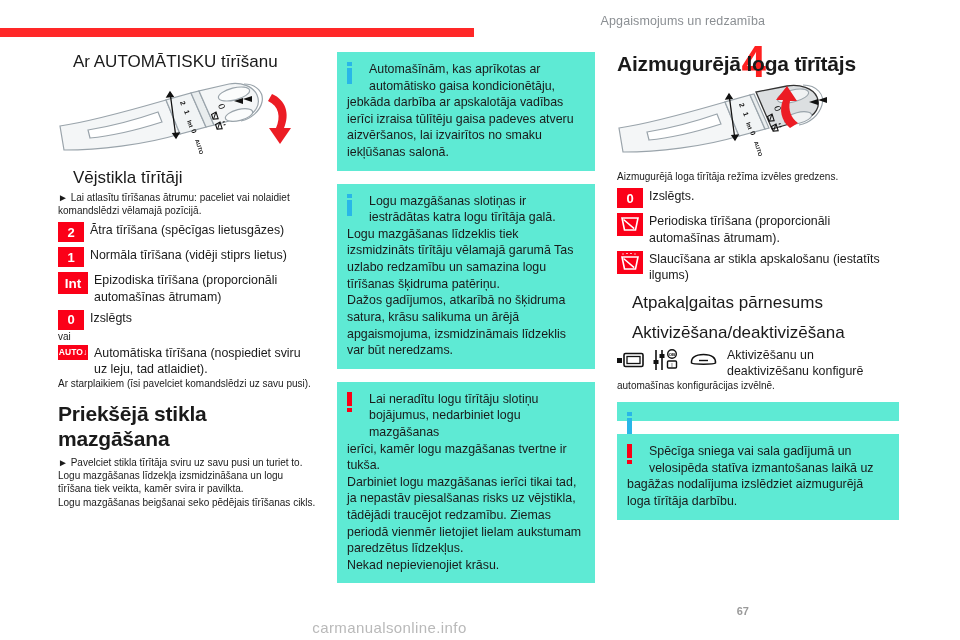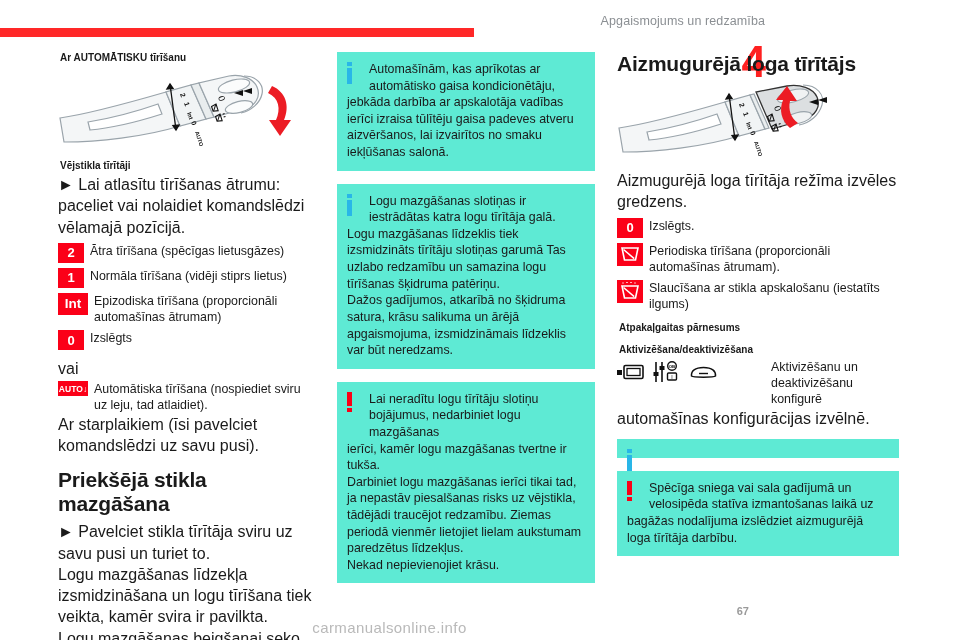--- a/index.html
+++ b/index.html
@@ -51,28 +51,28 @@
   .col-3 { left: 617px; width: 282px; }
 
   h2.sec {
     font-size: 21px;
     font-weight: bold;
     margin: 0 0 5px 0;
     line-height: 1.15;
     letter-spacing: -.2px;
   }
   h3.sub {
-    font-size: 10px;
-    font-weight: bold;
-    margin: 10px 0 2px 2px;
+    font-size: 17px;
+    font-weight: normal;
+    margin: 10px 0 2px 15px;
     line-height: 1.2;
   }
   h3.sub.first { margin-top: 0; }
   p.body {
-    font-size: 16px;
+    font-size: 10px;
     line-height: 1.33;
     margin: 0 0 0 0;
   }
   p.body + p.body { margin-top: 0; }
 
   
   .legend-row {
     display: flex;
     align-items: flex-start;
     margin-top: 5px;
@@ -138,21 +138,20 @@
 
   
   .illus { margin: 6px 0 10px 0; }
   .illus svg { display: block; }
 
   
   .config-row {
     display: flex;
     align-items: flex-start;
     margin-top: 3px;
-    gap: 44px;
   }
   .config-icons {
     display: flex;
     align-items: center;
     gap: 9px;
     flex: 0 0 auto;
     padding-top: 2px;
   }
   .config-row .txt {
     font-size: 12.4px;
@@ -250,21 +249,21 @@
     </div>
     <div class="legend-row">
       <span class="redbox wide">Int</span>
       <span class="txt">Epizodiska tīrīšana (proporcionāli automašīnas ātrumam)</span>
     </div>
     <div class="legend-row">
       <span class="redbox">0</span>
       <span class="txt">Izslēgts</span>
     </div>
 
-    <p class="body" style="margin-top:8px">vai</p>
+    <p class="body" style="">vai</p>
 
     <div class="legend-row" style="margin-top:2px">
       <span class="redbox auto"><span>AUTO</span>↓</span>
       <span class="txt">Automātiska tīrīšana (nospiediet sviru uz leju, tad atlaidiet).</span>
     </div>
     <p class="body">Ar starplaikiem (īsi pavelciet komandslēdzi uz savu pusi).</p>
 
     <h2 class="sec" style="margin-top:12px">Priekšējā stikla mazgāšana</h2>
     <p class="body">► Pavelciet stikla tīrītāja sviru uz savu pusi un turiet to.</p>
     <p class="body">Logu mazgāšanas līdzekļa izsmidzināšana un logu tīrīšana tiek veikta, kamēr svira ir pavilkta.</p>
@@ -285,21 +284,21 @@
     </div>
 
     <div class="note">
       <div class="note-mark mark-info">
         <div class="dot"></div>
           <div class="bar"></div>
       </div>
       <p>
           <span class="lead">Logu mazgāšanas slotiņas ir iestrādātas katra logu tīrītāja galā.</span>
         </p>
-      <p>Logu mazgāšanas līdzeklis tiek izsmidzināts tīrītāju slotiņas garumā Tas uzlabo redzamību un samazina logu tīrīšanas šķidruma patēriņu.</p>
+      <p>Logu mazgāšanas līdzeklis tiek izsmidzināts tīrītāju vēlamajā garumā Tas uzlabo redzamību un samazina logu tīrīšanas šķidruma patēriņu.</p>
       <p>Dažos gadījumos, atkarībā no šķidruma satura, krāsu salikuma un ārējā apgaismojuma, izsmidzināmais līdzeklis var būt neredzams.</p>
     </div>
 
     <div class="note">
       <div class="note-mark mark-warn">
         <div class="bar"></div>
           <div class="dot"></div>
       </div>
       <p>
           <span class="lead">Lai neradītu logu tīrītāju slotiņu bojājumus, nedarbiniet logu mazgāšanas</span>

